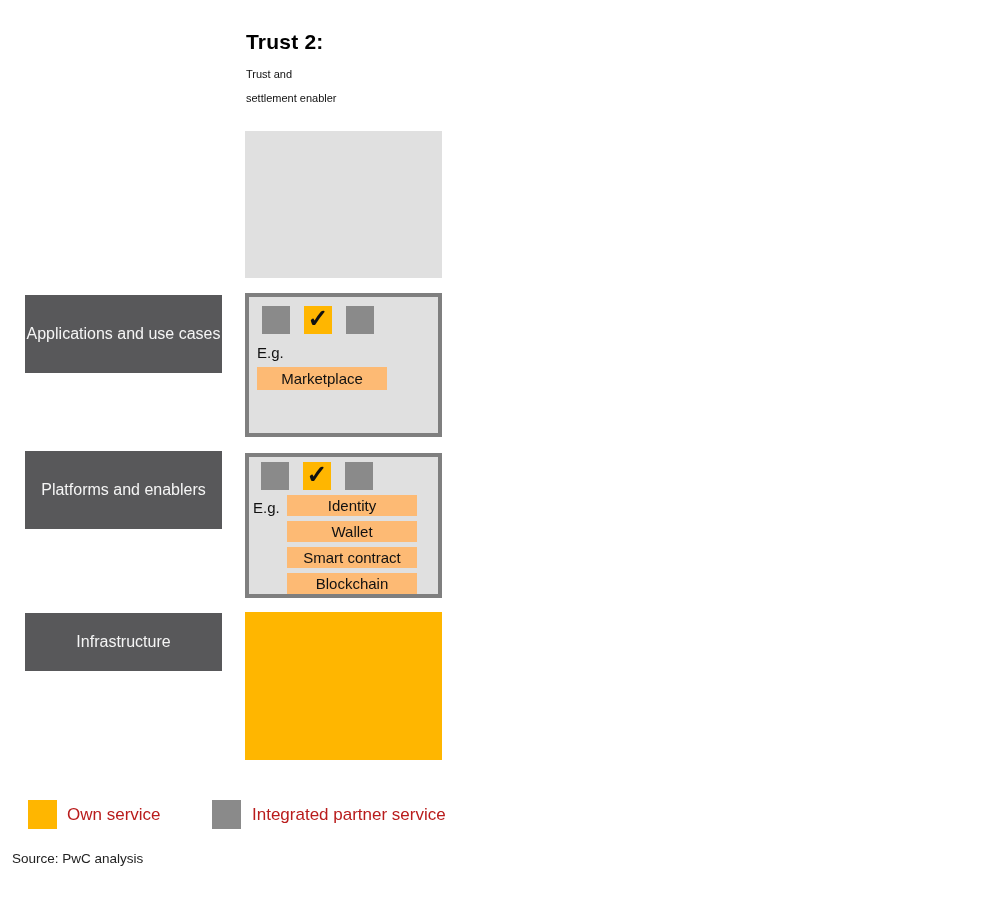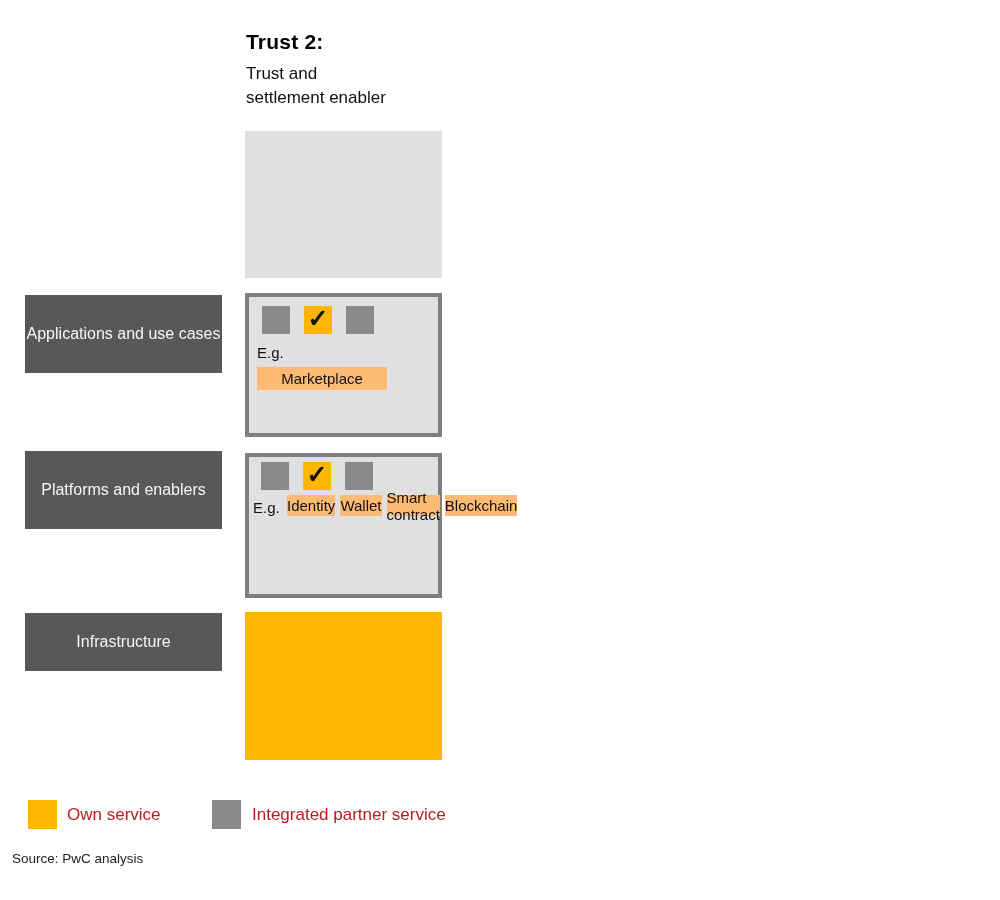--- a/index.html
+++ b/index.html
@@ -4,21 +4,21 @@
 <style>
   html,body{margin:0;padding:0;background:#ffffff;}
   .canvas{
     position:relative;width:1000px;height:900px;background:#ffffff;
     font-family:"Liberation Sans",sans-serif;color:#111;overflow:hidden;
   }
 
   
   .title-block{position:absolute;left:246px;top:30px;}
   .title-heading{font-size:21px;font-weight:bold;color:#000;letter-spacing:0.2px;margin-bottom:8px;}
-  .title-sub{font-size:17px;color:#111;line-height:24px;}
+  .title-sub{font-size:11px;color:#111;line-height:24px;}
 
   
   .layer-label{
     position:absolute;left:25px;width:197px;background:#58585A;color:#f5f5f5;
     display:flex;align-items:center;justify-content:center;text-align:center;
     font-size:16px;line-height:22px;
   }
   .ll0{top:132px;height:78px;}
   .ll1{top:295px;height:78px;}
   .ll2{top:451px;height:78px;align-items:center;}
@@ -41,21 +41,21 @@
 
   .eg{position:absolute;font-size:15px;color:#111;}
   .eg-apps{left:8px;top:47px;}
   .eg-plat{left:4px;top:42px;}
 
   .bar{
     background:#fdba74;color:#111;font-size:15px;
     display:flex;align-items:center;justify-content:center;height:22px;
   }
   .bar-marketplace{position:absolute;left:8px;top:70px;width:130px;height:23px;}
-  .bars{position:absolute;left:38px;top:38px;display:flex;flex-direction:row;gap:5px;width:130px;}
+  .bars{position:absolute;left:38px;top:38px;display:flex;flex-direction:column;gap:5px;width:130px;}
   .bars .bar{height:21px;}
 
   
   .legend-sq{position:absolute;top:800px;width:29px;height:29px;}
   .legend-sq-own{left:28px;background:#FFB600;}
   .legend-sq-partner{left:212px;background:#8A8A8A;}
   .legend-label{position:absolute;top:805px;font-size:17px;color:#b91c1c;}
   .legend-label-own{left:67px;}
   .legend-label-partner{left:252px;}
 

